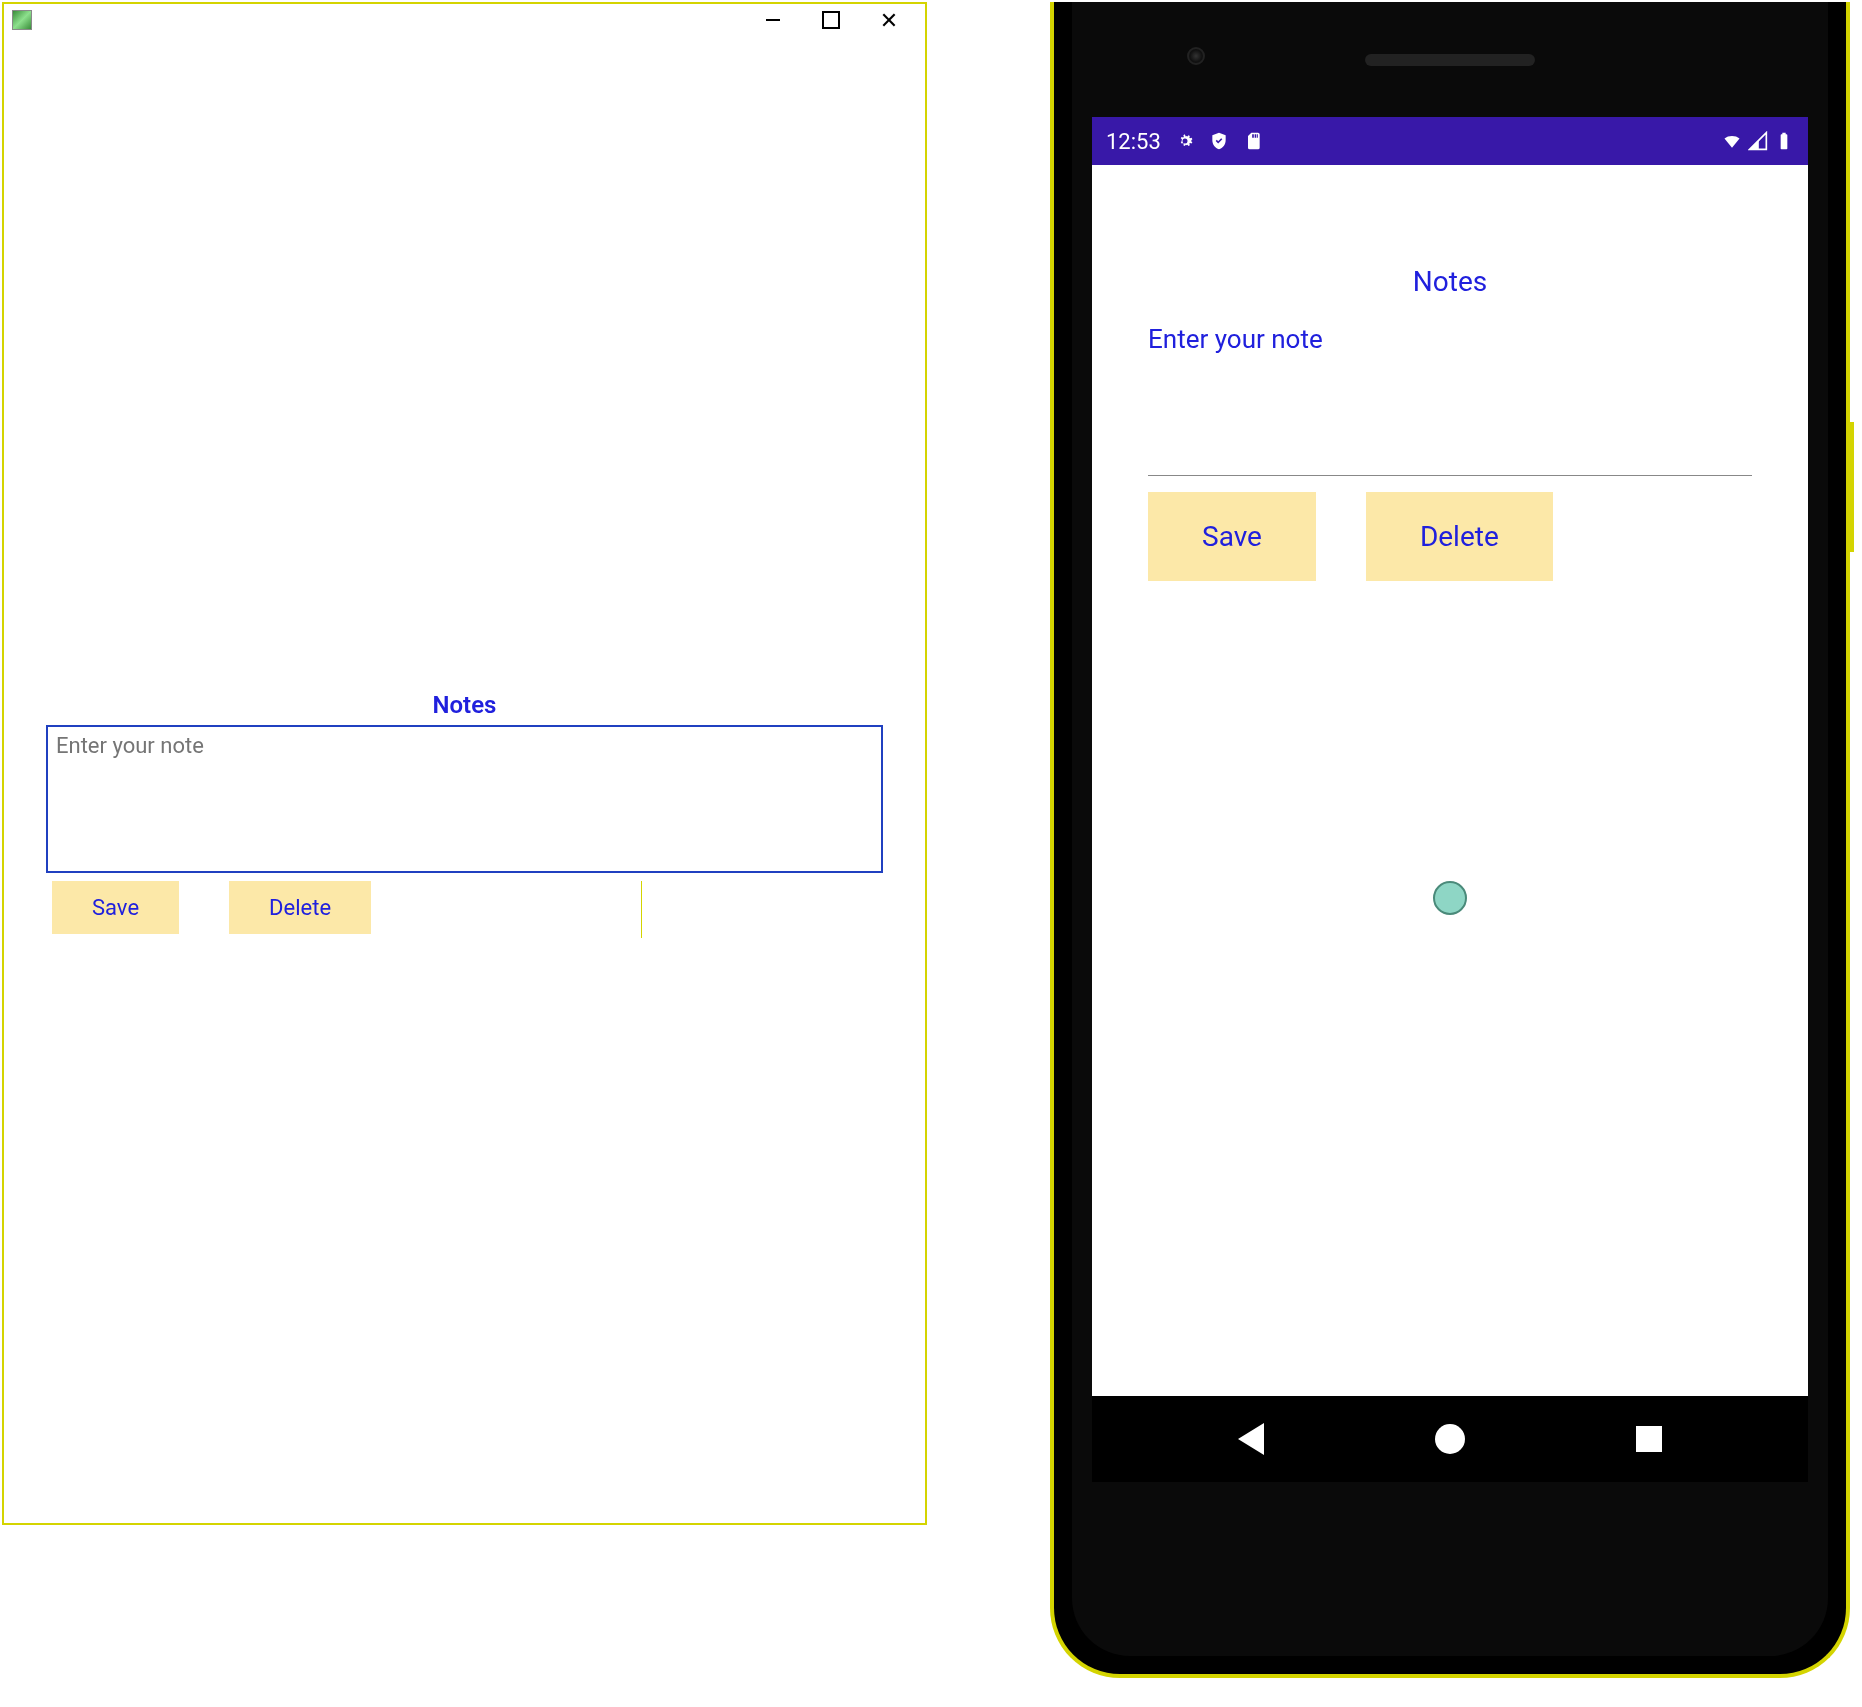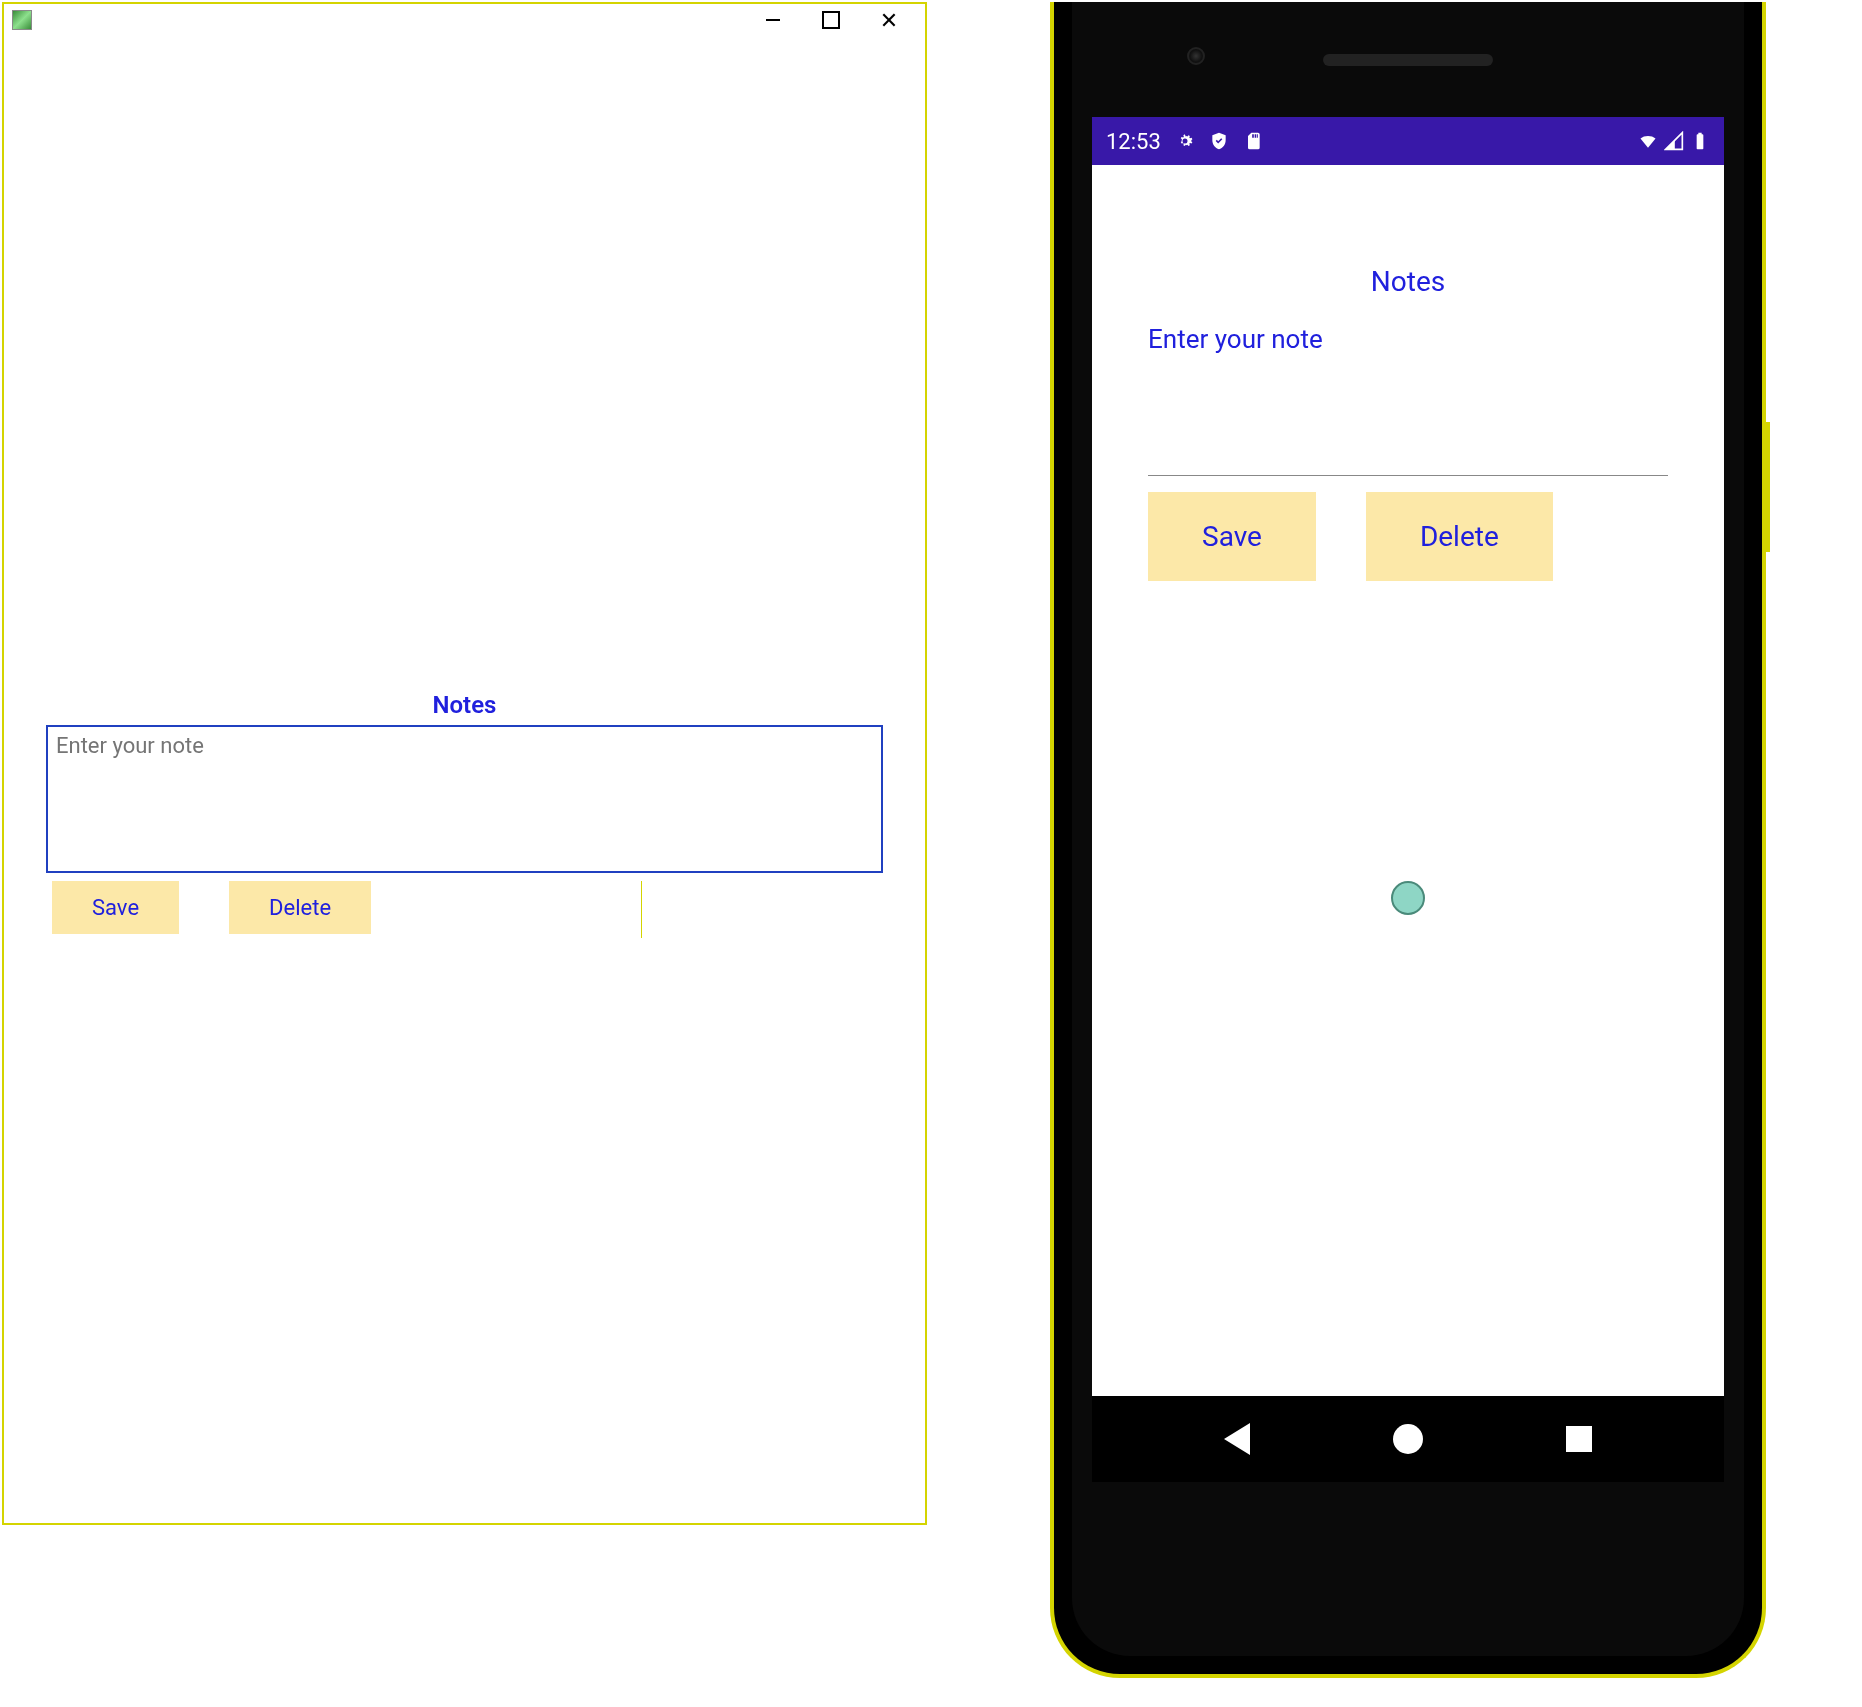--- a/index.html
+++ b/index.html
@@ -97,21 +97,21 @@
       padding: 14px 40px;
       cursor: pointer;
       font-family: inherit;
     }
     
     
     .phone-outer {
       position: absolute;
       top: 2px;
       left: 1050px;
-      width: 716px;
+      width: 800px;
       height: 1676px;
       border-left: 4px solid #d4d400;
       border-right: 4px solid #d4d400;
       border-bottom: 4px solid #d4d400;
       background: #000;
       border-radius: 0 0 70px 70px;
       padding: 0 18px 18px 18px;
     }
     .phone-frame {
       width: 100%;

